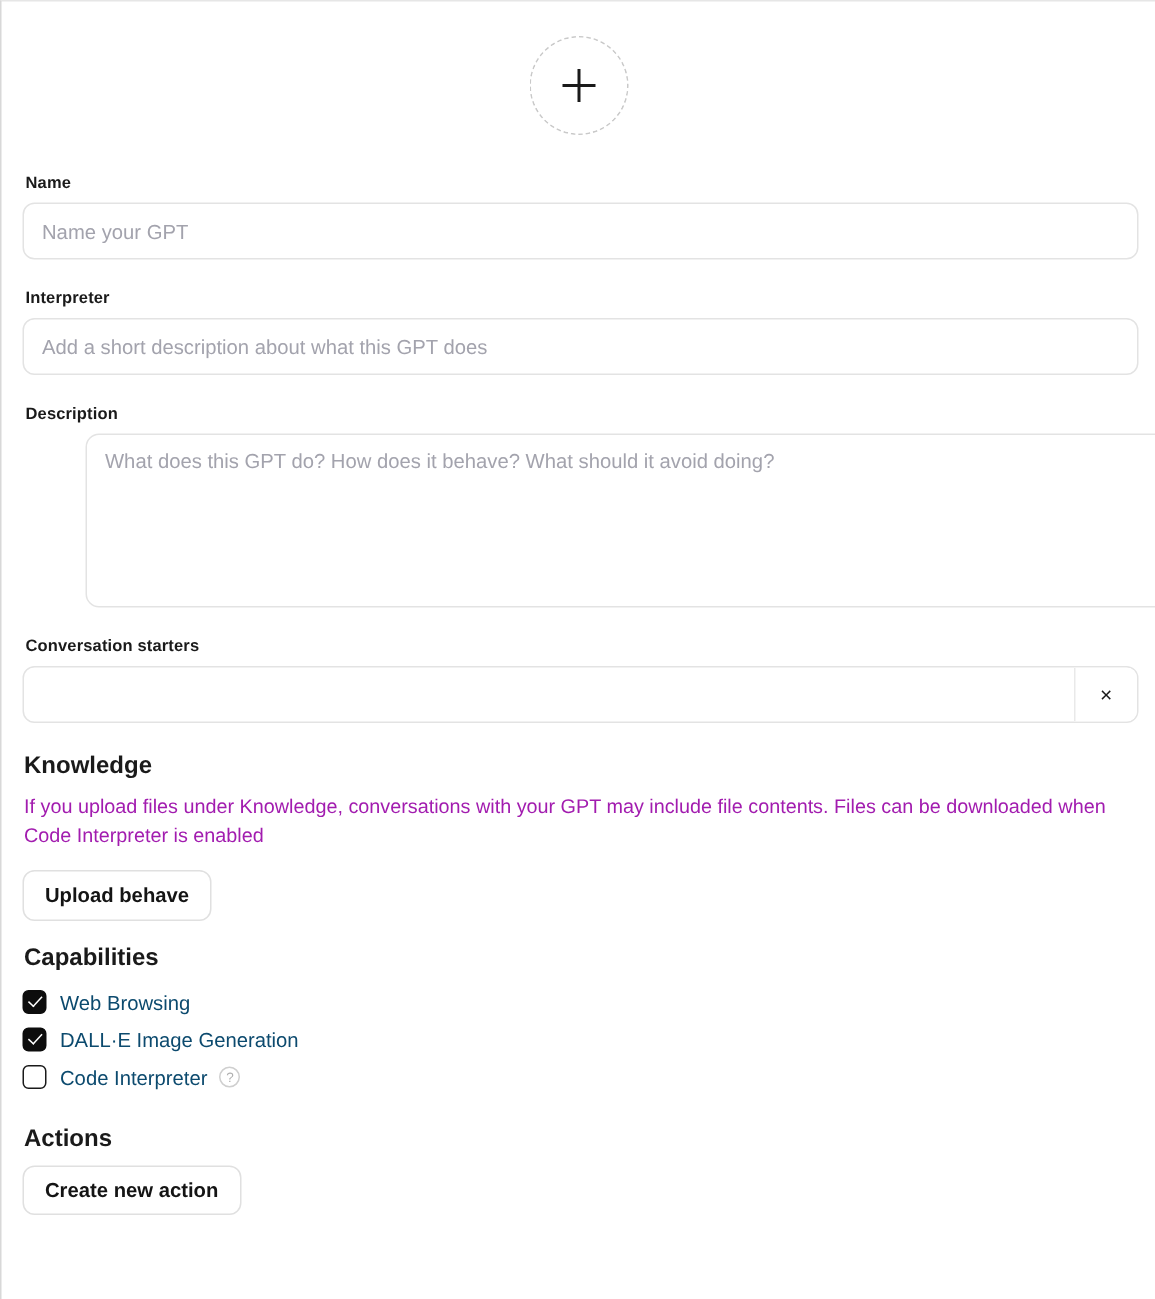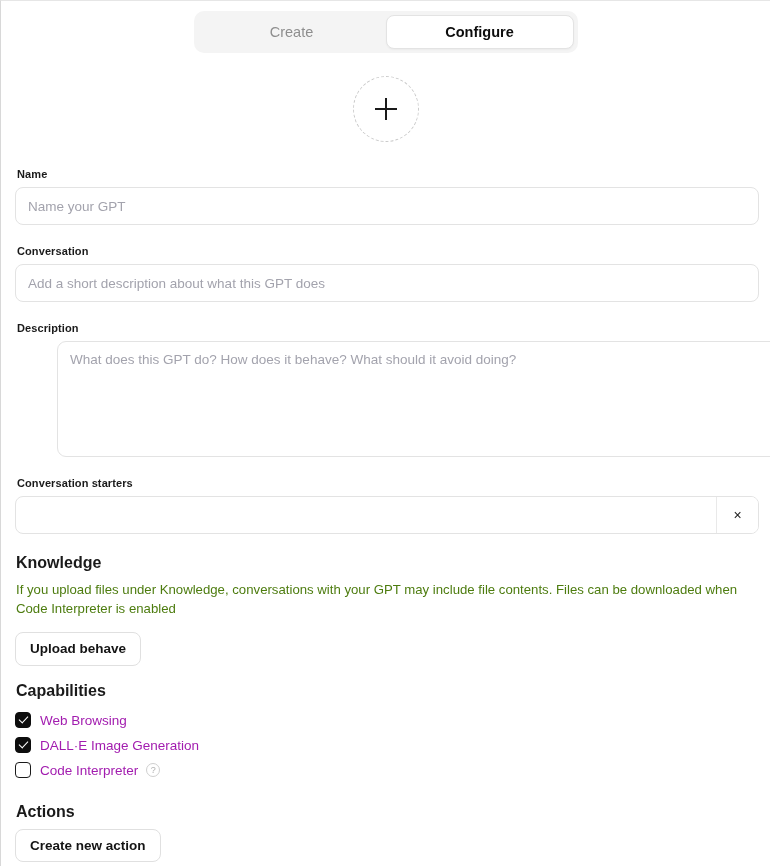--- a/index.html
+++ b/index.html
@@ -192,21 +192,21 @@
     font-size: 14px;
     color: #1a1a1a;
     font-family: "Liberation Sans", sans-serif;
     padding: 0;
   }
 
   
   .help-text {
     font-size: 13.2px;
     line-height: 19px;
-    color: #4d7c0f;
+    color: #a21caf;
     margin: 0 0 14px 1px;
     width: 724px;
   }
   .btn {
     display: inline-block;
     border: 1px solid #e0e0e0;
     border-radius: 8px;
     background: #ffffff;
     font-family: "Liberation Sans", sans-serif;
     font-size: 13.5px;
@@ -251,21 +251,21 @@
     left: 4.5px;
     top: 1.4px;
     width: 4px;
     height: 8px;
     border: solid #ffffff;
     border-width: 0 1.9px 1.9px 0;
     transform: rotate(43deg);
   }
   .cap-label {
     font-size: 13.5px;
-    color: #a21caf;
+    color: #0c4a6e;
   }
   .help-badge {
     width: 14px;
     height: 14px;
     border-radius: 50%;
     border: 1px solid #cfcfcf;
     color: #b0b0b0;
     font-size: 9px;
     line-height: 12px;
     text-align: center;
@@ -276,43 +276,37 @@
   }
 
   .spacer-caps { height: 16px; }
   .spacer-actions { height: 20px; }
 </style>
 </head>
 <body>
 
 <div class="page">
 
-  <div class="tabbar-wrap">
-    <div class="tabbar">
-      <div class="tab inactive">Create</div>
-      <div class="tab active">Configure</div>
-    </div>
-  </div>
 
   <div class="avatar-wrap">
     <div class="avatar">
       <span class="plus"></span>
     </div>
   </div>
 
   <div class="form">
 
     
     <div class="field-label">Name</div>
     <input class="text-input" type="text" placeholder="Name your GPT" style="">
 
     <div class="gap-md"></div>
 
     
-    <div class="field-label">Conversation</div>
+    <div class="field-label">Interpreter</div>
     <input class="text-input" type="text" placeholder="Add a short description about what this GPT does" style="">
 
     <div class="gap-md"></div>
 
     
     <div class="field-label">Description</div>
     <div class="ta-wrap">
       <textarea class="textarea" placeholder="What does this GPT do? How does it behave? What should it avoid doing?" style=""></textarea>
       <svg class="resize-handle" viewBox="0 0 14 14">
         <path d="M8.6 1.2 h4.2 v4.2" fill="none" stroke="#7a7a7a" stroke-width="1.3"></path>

